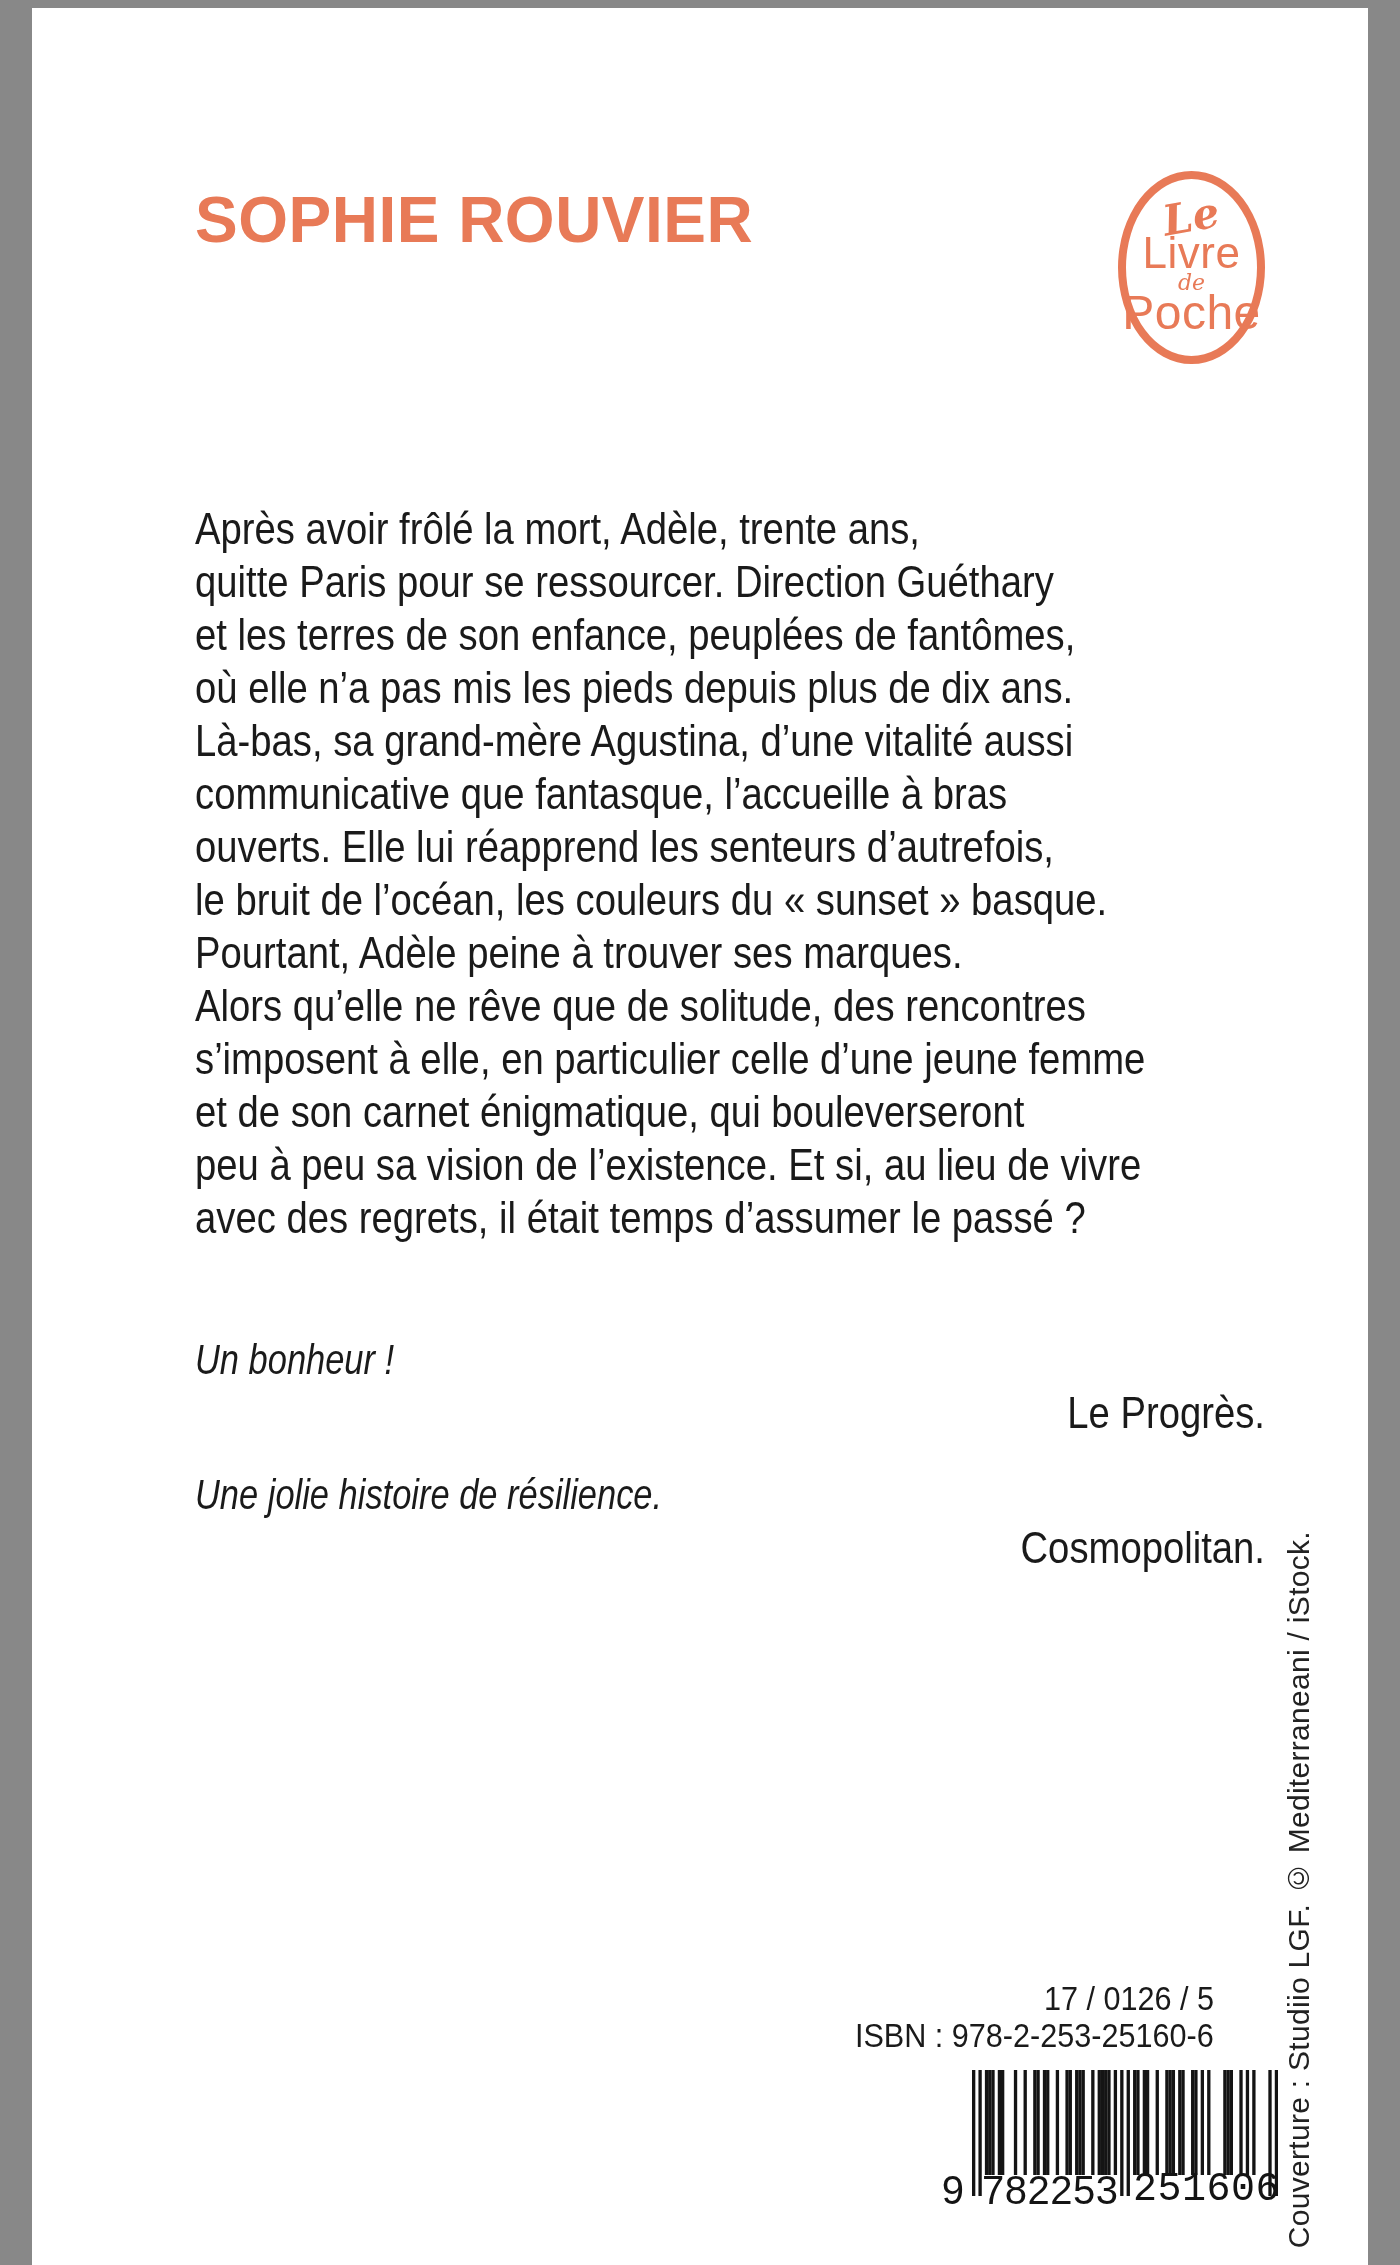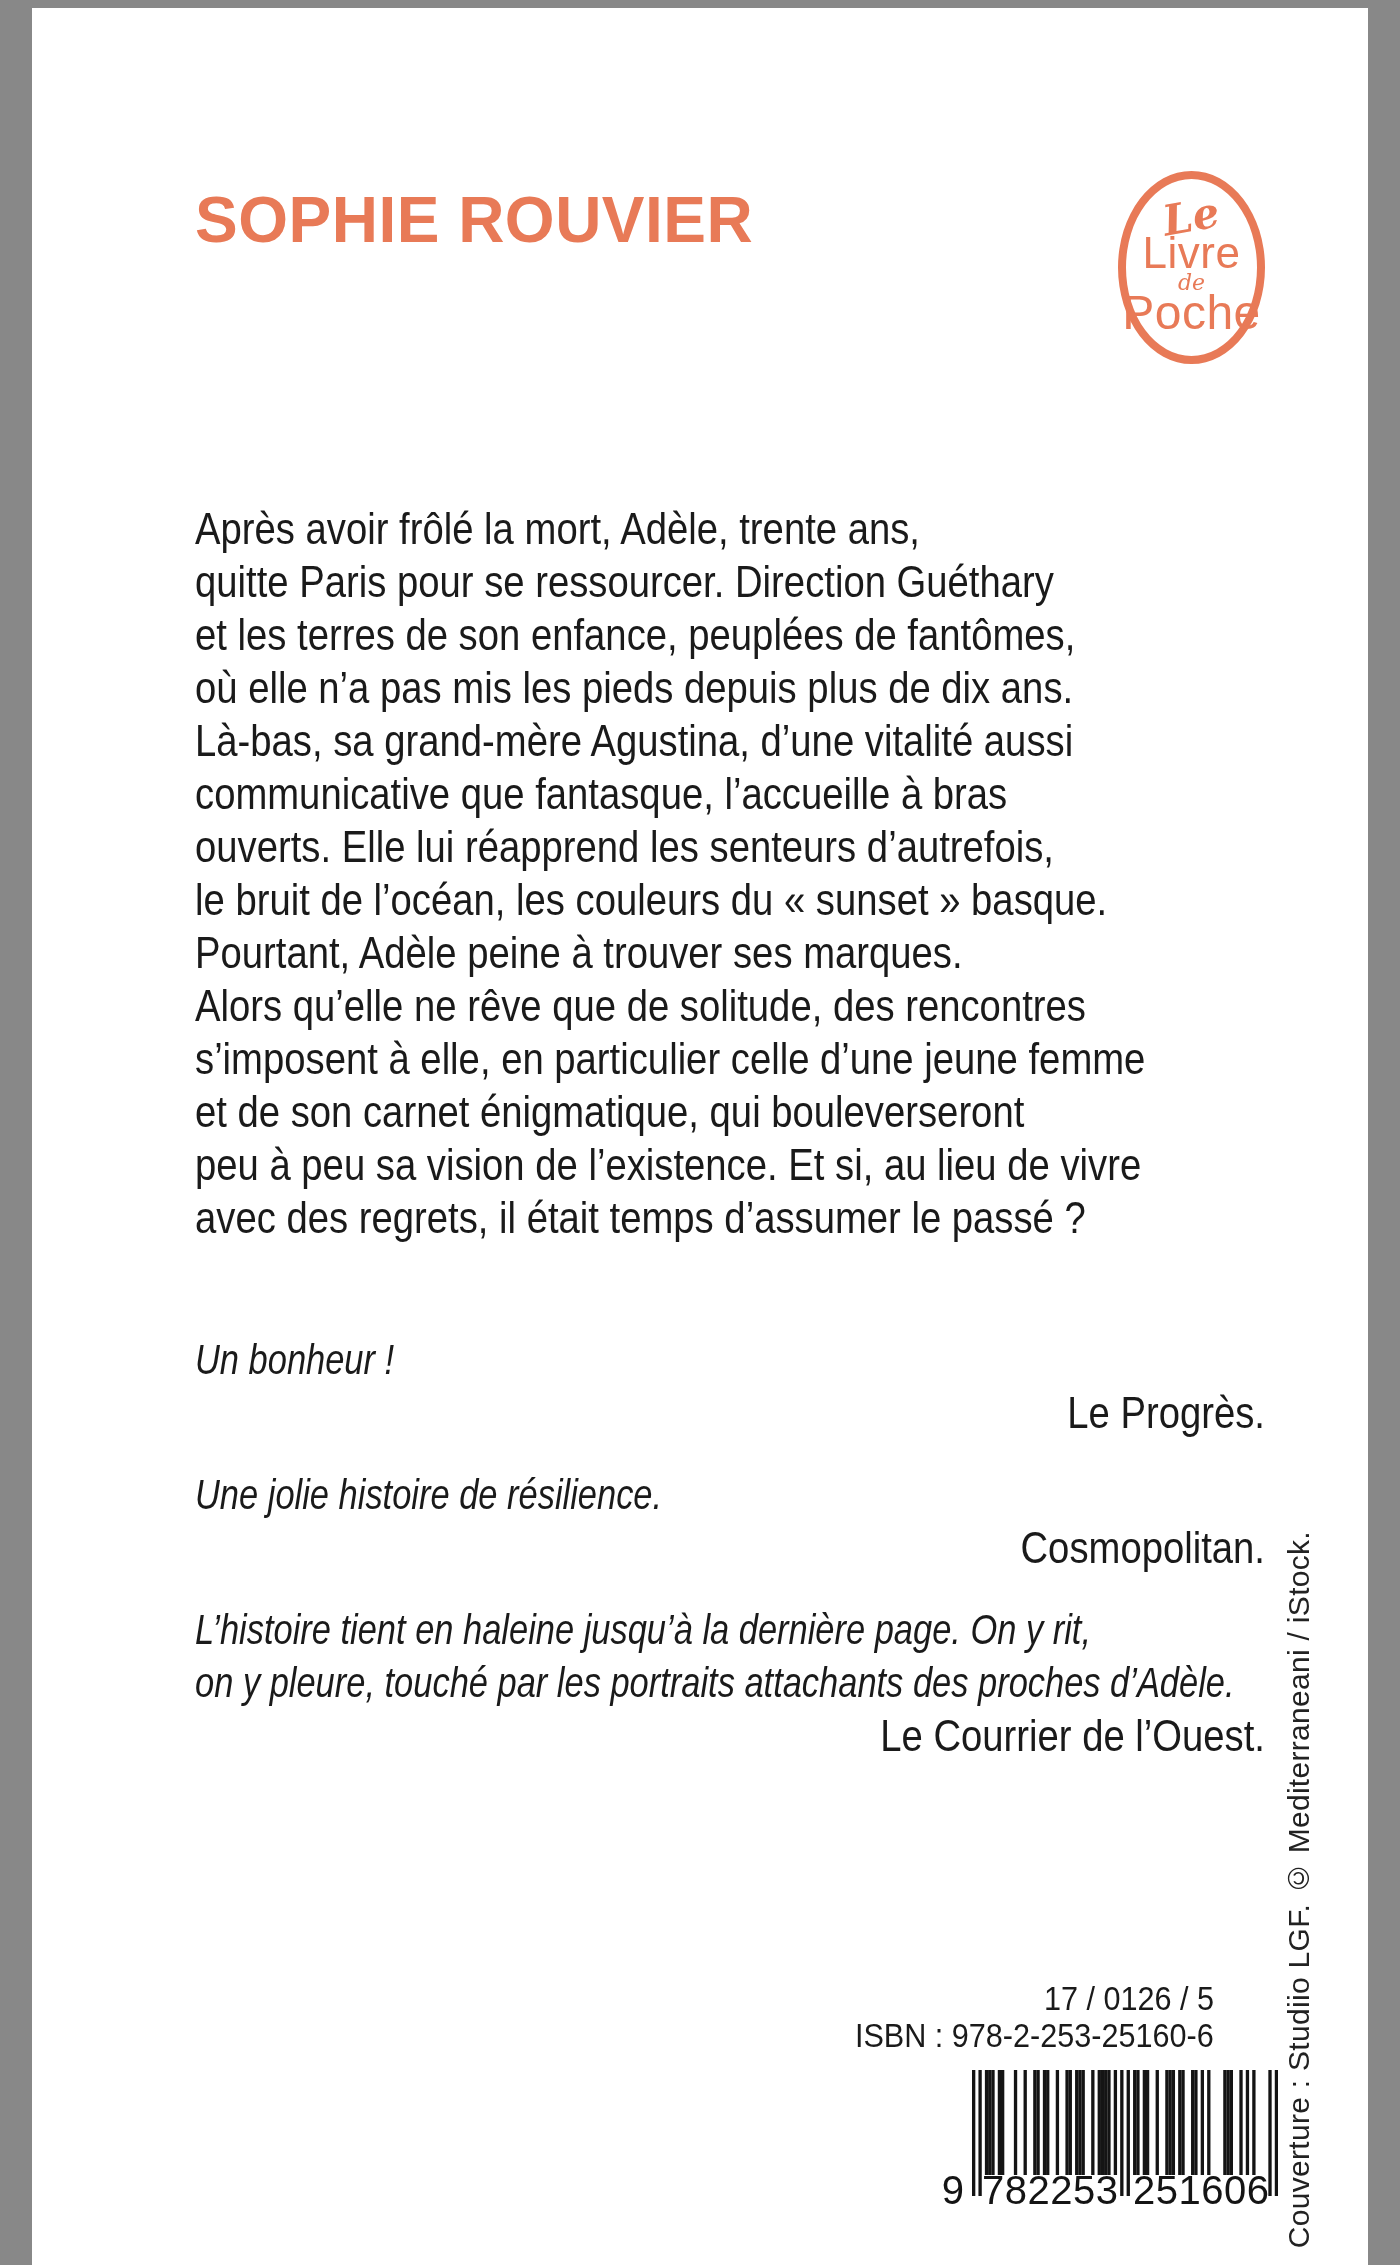--- a/index.html
+++ b/index.html
@@ -89,21 +89,21 @@
   }
   .barcode svg{position:absolute;left:0;top:0;}
   .barcode svg rect{fill:#141414;}
   .bc-digit{
     position:absolute;top:100px;
     font-size:40px;line-height:40px;
     letter-spacing:0.5px;color:#141414;
   }
   .bc9{left:-38px;width:30px;text-align:right;letter-spacing:0;}
   .bcg1{left:10px;width:135px;text-align:left;}
-  .bcg2{left:161px;width:136px;text-align:right;}
+  .bcg2{left:161px;width:136px;text-align:right;font-family:Liberation Mono, monospace;}
   .credit{
     position:absolute;right:52px;bottom:25px;
     writing-mode:vertical-rl;
     transform:rotate(180deg);
     font-size:30px;letter-spacing:0.3px;
     color:#222222;white-space:nowrap;
   }
 </style>
 </head>
 <body>
@@ -138,25 +138,20 @@
     </div>
 
   <div class="quotes" id="quotes">
       <div class="quote-block">
         <div class="quote-line">Un bonheur&nbsp;!</div>
         <div class="quote-source">Le Progrès.</div>
       </div>
       <div class="quote-block">
         <div class="quote-line">Une jolie histoire de résilience.</div>
         <div class="quote-source">Cosmopolitan.</div>
-      </div>
-      <div class="quote-block">
-        <div class="quote-line">L’histoire tient en haleine jusqu’à la dernière page. On y rit,</div>
-        <div class="quote-line">on y pleure, touché par les portraits attachants des proches d’Adèle.</div>
-        <div class="quote-source">Le Courrier de l’Ouest.</div>
       </div>
     </div>
 
   <div class="edition">17 / 0126 / 5</div>
 
   <div class="isbn">ISBN&nbsp;: 978-2-253-25160-6</div>
 
   <div class="barcode">
     <svg id="barcode-svg" width="306" height="126" viewBox="0 0 306 126">
         <rect x="0.00" y="0" width="3.32" height="126"></rect>

